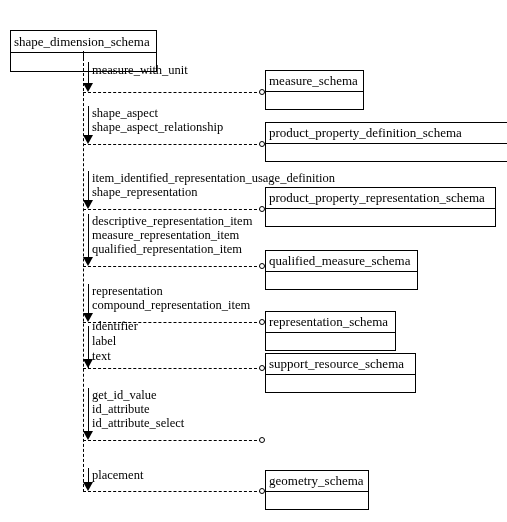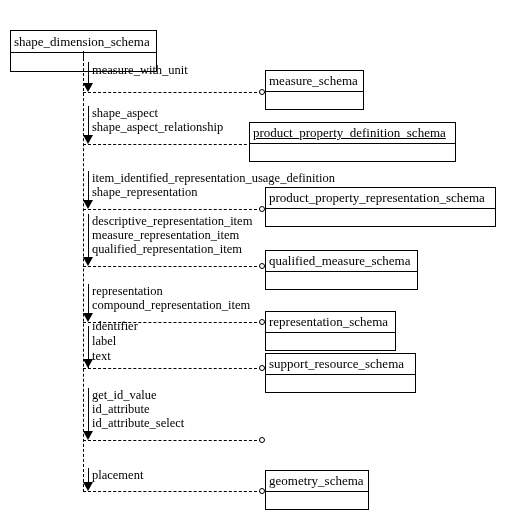--- a/index.html
+++ b/index.html
@@ -121,21 +121,21 @@
   </div>
 
   <div class="stub" style="left:88px; top:106px; height:29px;"></div>
   <div class="arrowhead" style="left:83px; top:135px;"></div>
   <div class="hline" style="left:83px; top:144px; width:179px;"></div>
   <div class="conn-circle" style="left:259px; top:141px;"></div>
 
   <div class="ref-label" style="left:92px; top:106px;">shape_aspect</div>
   <div class="ref-label" style="left:92px; top:120px;">shape_aspect_relationship</div>
 
-  <div class="schema-box" style="left:249px; top:122px; width:207px;text-decoration:underline;">
+  <div class="schema-box" style="left:265px; top:122px; width:243px;">
     <div class="box-title">product_property_definition_schema</div>
     <div class="box-body"></div>
   </div>
 
   <div class="stub" style="left:88px; top:171px; height:29px;"></div>
   <div class="arrowhead" style="left:83px; top:200px;"></div>
   <div class="hline" style="left:83px; top:209px; width:179px;"></div>
   <div class="conn-circle" style="left:259px; top:206px;"></div>
 
   <div class="ref-label" style="left:92px; top:171px;text-align:right;">item_identified_representation_usage_definition</div>

